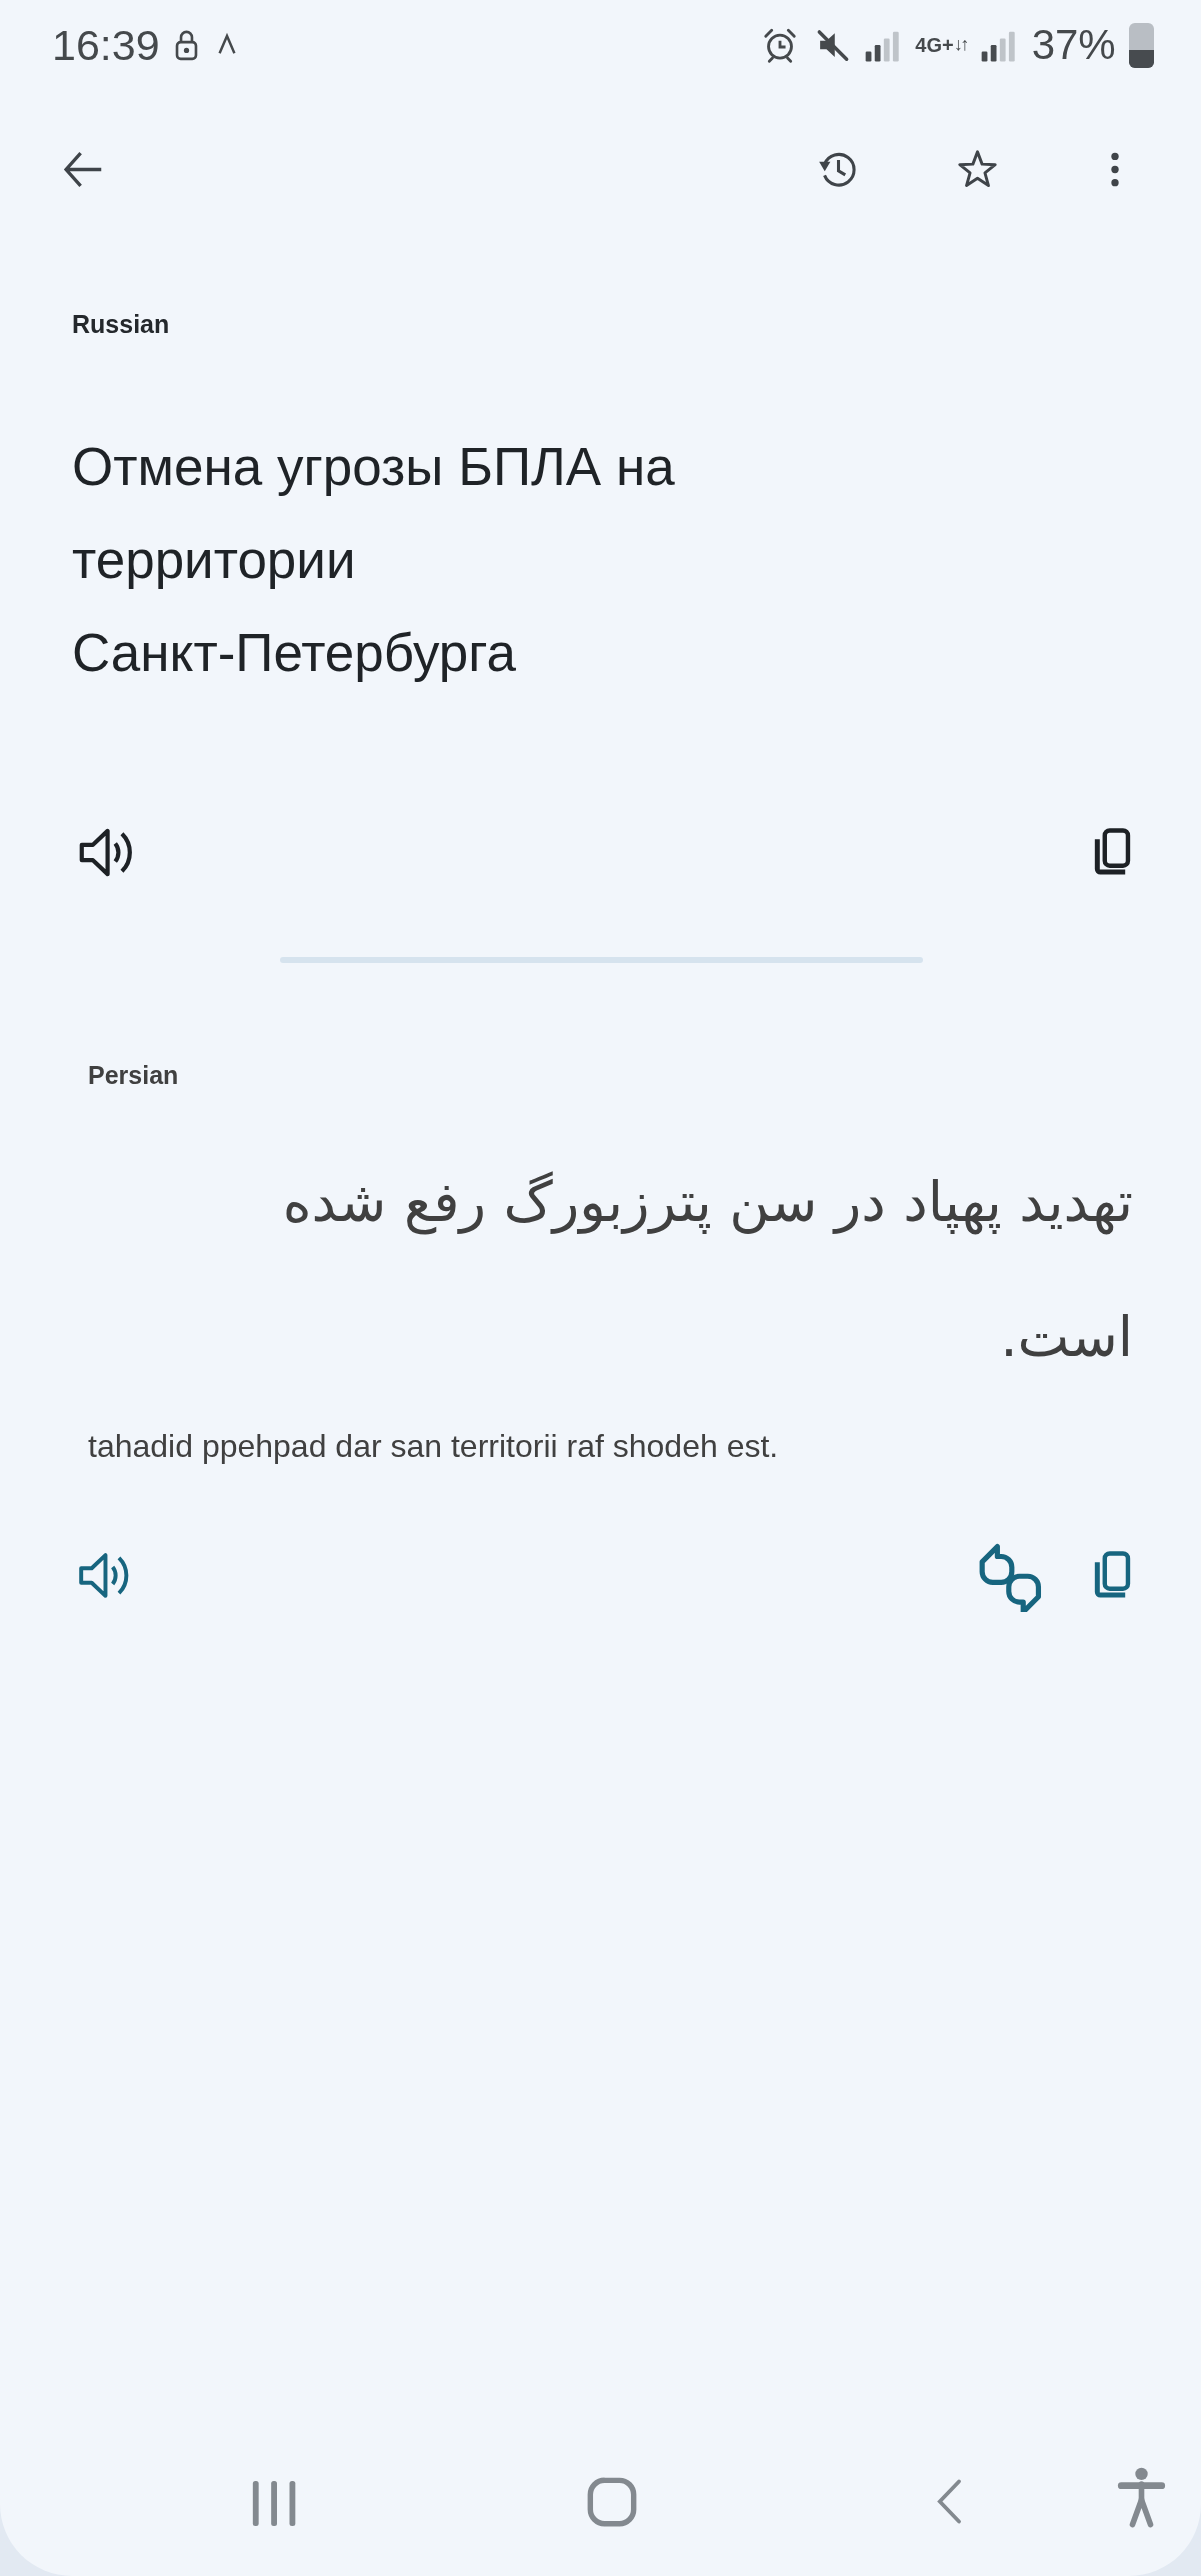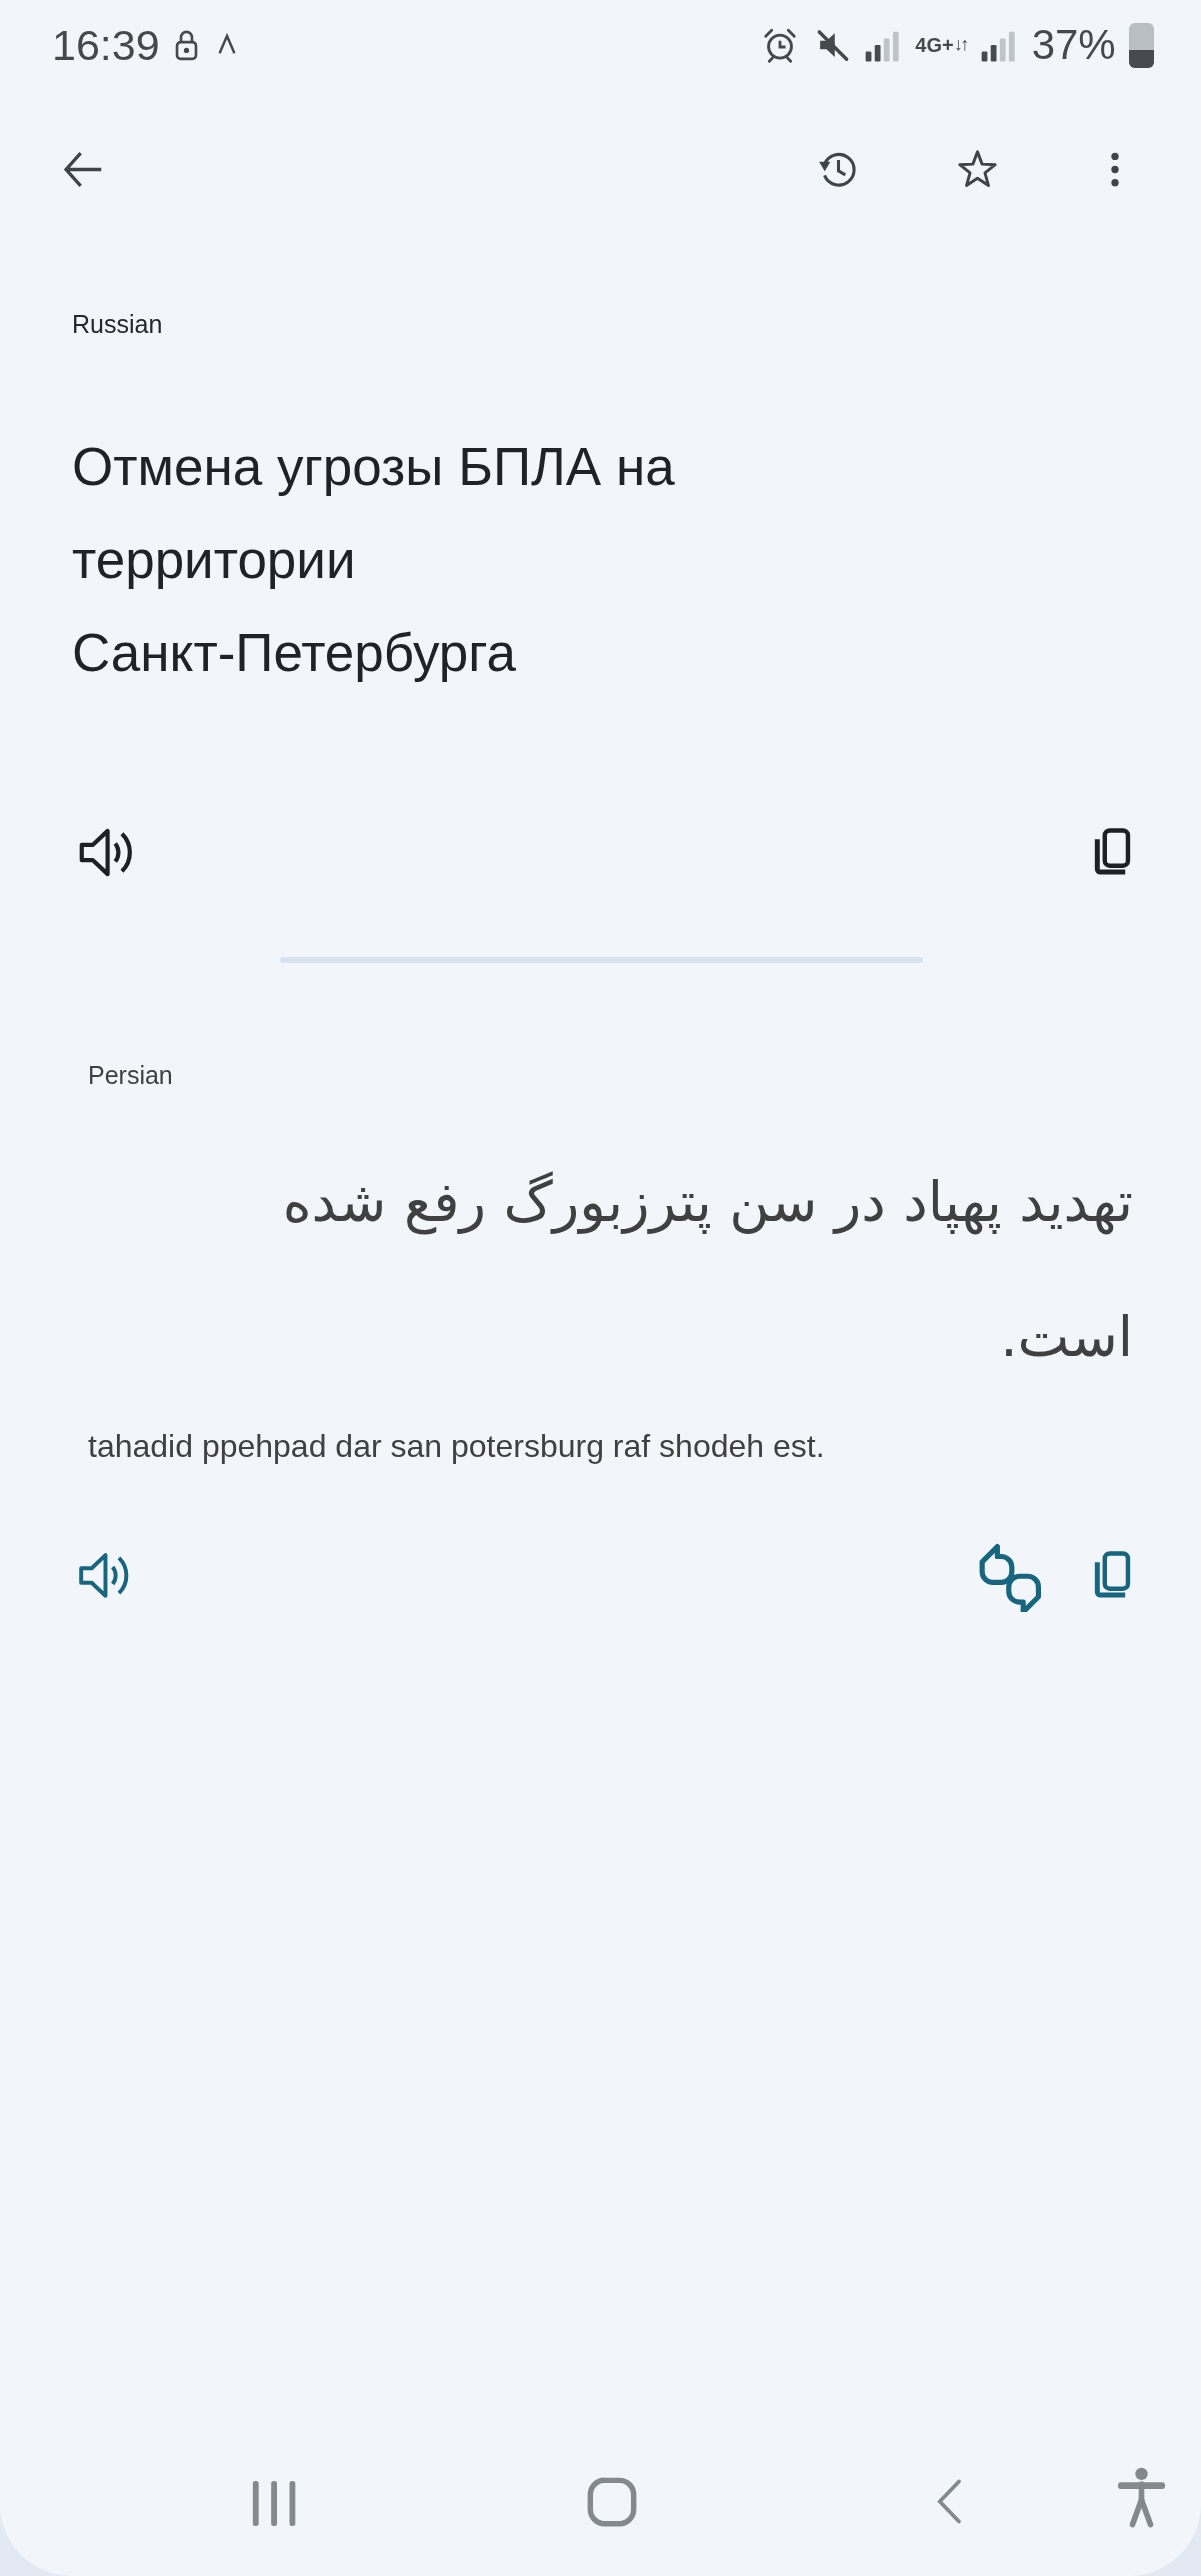--- a/index.html
+++ b/index.html
@@ -26,21 +26,21 @@
   .netbadge .nb-arrows{font-size:18.4px;letter-spacing:-2.5px;margin-top:-1.7px;}
 
   
   .app-bar{position:absolute;top:123px;left:0;right:0;height:93px;
     display:flex;align-items:center;justify-content:space-between;
     padding:0 65px 0 60px;box-sizing:border-box;color:#3f4449;}
   .app-bar-right{display:flex;align-items:center;gap:93px;}
   .iconbtn{cursor:pointer;}
 
   
-  .lang-label{font-size:25px;}
+  .lang-label{font-size:25px;font-weight:bold;}
   .src-lang{position:absolute;top:310px;left:72px;color:#24282c;}
   .src-text{position:absolute;top:420px;left:72px;width:951px;
     font-size:53px;line-height:93px;color:#1f2327;}
   .src-translit{position:absolute;top:719px;left:72px;font-size:32px;color:#33373c;}
   .actions{position:absolute;left:72px;right:62px;display:flex;align-items:center;}
   .actions-src{top:816px;height:72px;color:#1d2125;}
   .actions-right{margin-left:auto;display:flex;align-items:center;gap:43px;}
   .divider{position:absolute;top:957px;left:280px;width:643px;height:5.8px;
     border-radius:3.3px;background:#d6e3ee;}
   .tgt-lang{position:absolute;top:1061px;left:72px;}
@@ -179,21 +179,21 @@
           <path d="M8 12 h4.5 v27.5 h23 V44 H13 a5 5 0 0 1 -5 -5 Z" fill="currentColor"></path>
         </svg>
       </span>
     </span>
   </div>
 
   <div class="divider"></div>
 
   <div class="lang-label tgt-lang teal">Persian</div>
   <div class="tgt-text teal" dir="rtl">تهدید پهپاد در سن پترزبورگ رفع شده<br>است.</div>
-  <div class="tgt-translit teal">tahadid ppehpad dar san potersburg raf shodeh est.</div>
+  <div class="tgt-translit teal">tahadid ppehpad dar san territorii raf shodeh est.</div>
 
   <div class="actions actions-tgt">
     <span class="iconbtn">
       <svg width="63" height="63" viewBox="0 0 48 48" fill="none" stroke="currentColor" stroke-width="3" stroke-linejoin="round">
         <path d="M7 18.5 h8 L25.5 8.5 v31 L15 29.5 H7 Z"></path>
         <path d="M31 17.5 a10.5 10.5 0 0 1 0 13"></path>
         <path d="M35.8 10.5 a19 19 0 0 1 0 27"></path>
       </svg>
     </span>
     <span class="actions-right">

